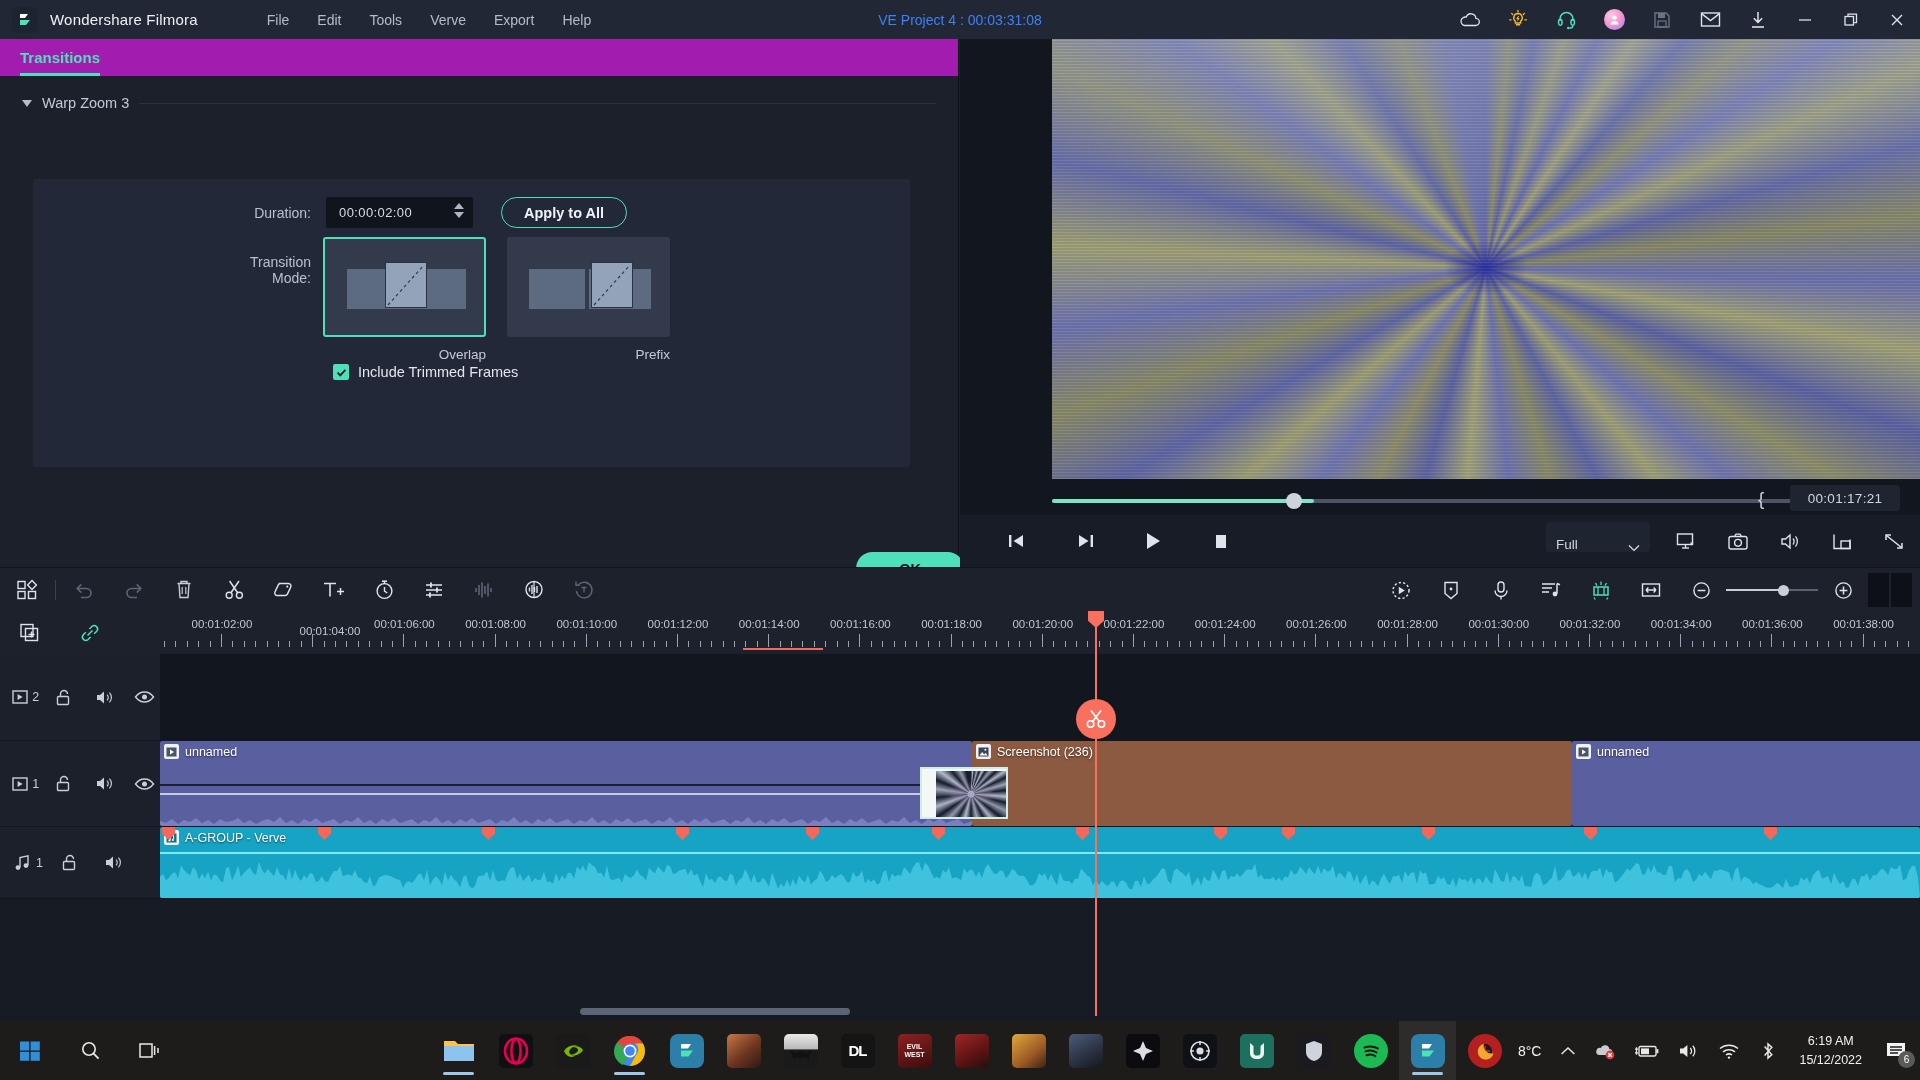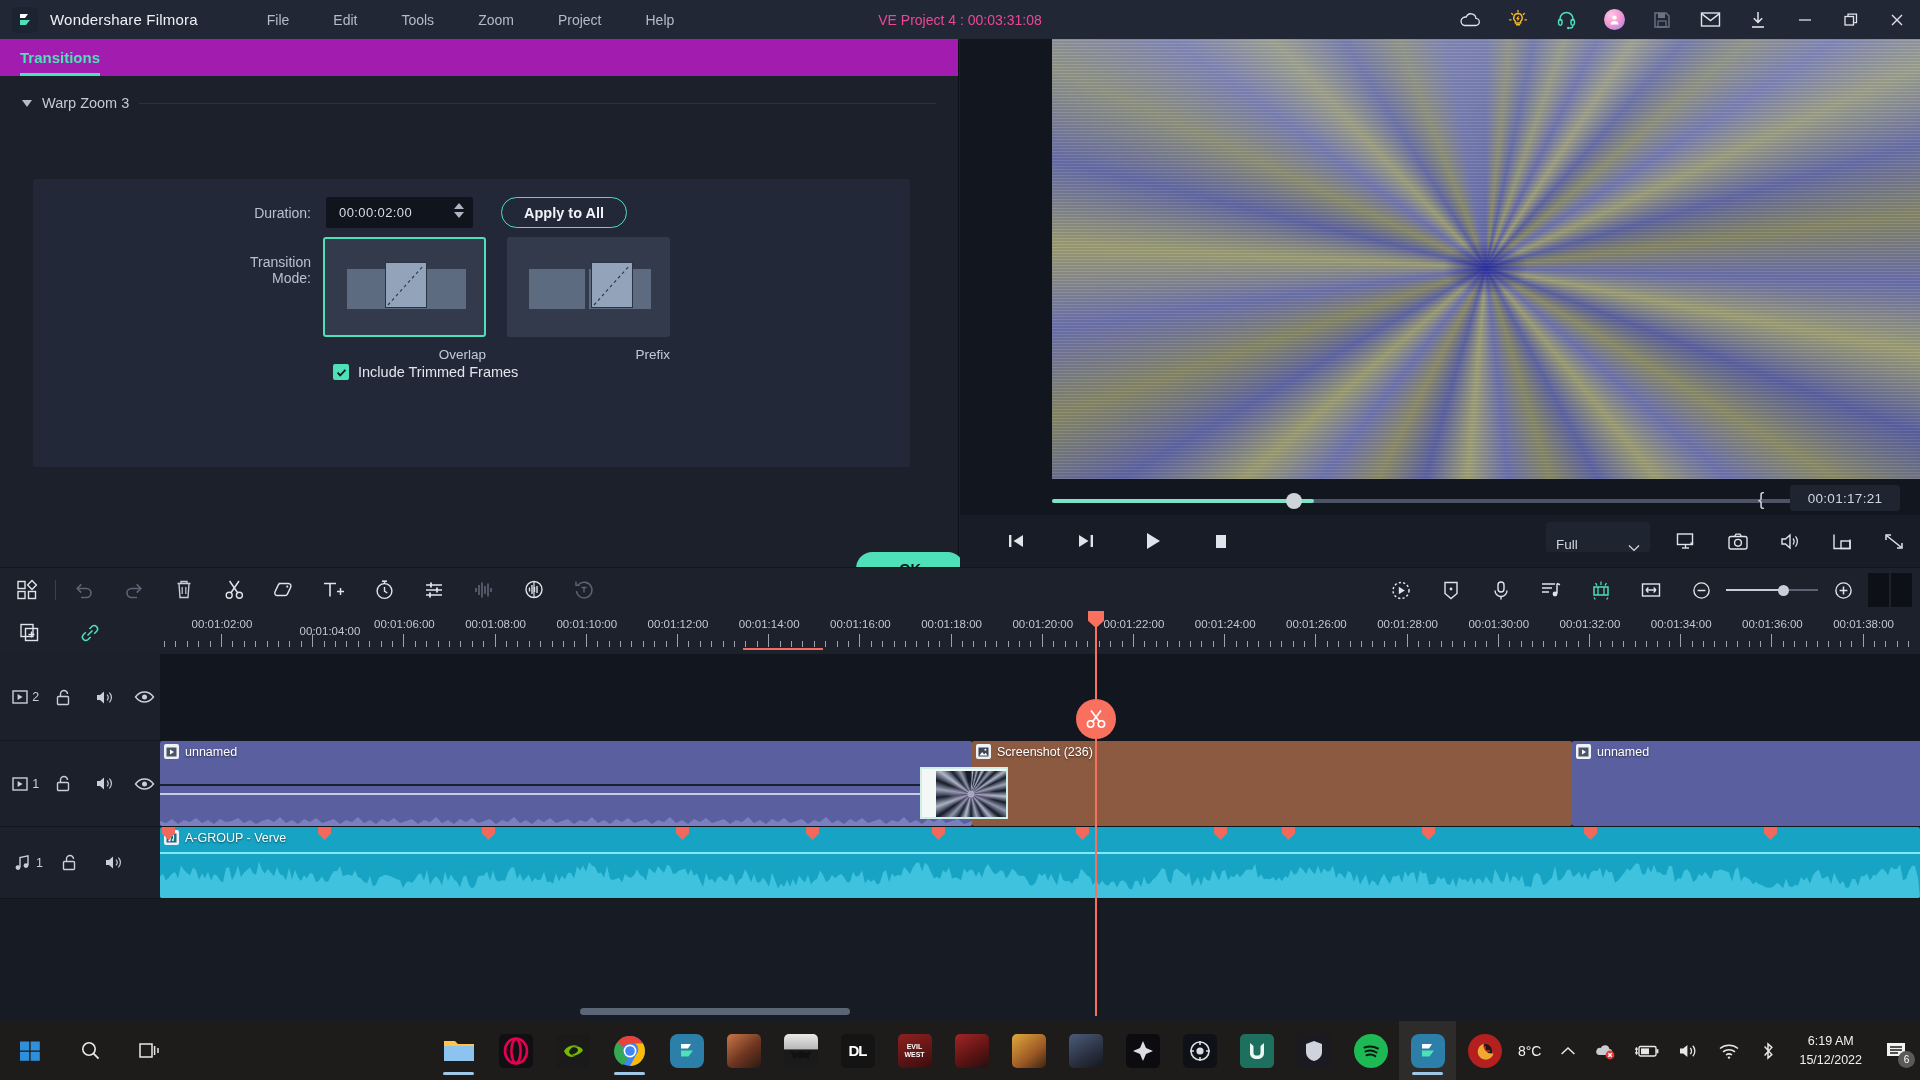--- a/index.html
+++ b/index.html
@@ -12,25 +12,25 @@
   .app { position:relative; width:1920px; height:1080px;padding-left:28px; }
 
   
   .titlebar{
     position:absolute; left:0; top:0; width:1920px; height:39px;
     background:#212735; display:flex; align-items:center;
   }
   .logo-box{ width:26px;height:26px;margin-left:12px;border-radius:6px;
     background:#1b2430; display:flex;align-items:center;justify-content:center;}
   .app-title{ margin-left:12px; font-size:15px; color:#eef1f6; letter-spacing:.2px;}
-  .menu{ display:flex; margin-left:55px; gap:16px; }
+  .menu{ display:flex; margin-left:55px; gap:0px; }
   .menu-item{ padding:4px 14px; font-size:14px; color:#b4bccb; cursor:default;}
   .project-title{
     position:absolute; left:0; right:0; text-align:center; font-size:14px;
-    color:#ec4899; pointer-events:none;
+    color:#3b82f6; pointer-events:none;
   }
   .tb-right{ position:absolute; right:0; top:0; height:39px; display:flex; align-items:center; gap:0; }
   .tb-ico{ width:48px;height:39px;display:flex;align-items:center;justify-content:center;}
   .avatar{ width:21px;height:21px;border-radius:50%;
      background:radial-gradient(circle at 35% 30%,#ffc7e4,#f49ad1 45%,#9d7bf0 100%);
      display:flex;align-items:center;justify-content:center;}
   .winbtn{ width:46px;height:39px;display:flex;align-items:center;justify-content:center;}
 
   
   .left-panel{
@@ -215,22 +215,22 @@
       <svg width="17" height="17" viewBox="0 0 17 17">
         <path d="M3 3 L11 3 L8 7 L3 7 Z" fill="#ffffff"></path>
         <path d="M3 9 L13 9 L9 14 L3 14 Z" fill="#4ee0b8"></path>
       </svg>
     </div>
     <div class="app-title">Wondershare Filmora</div>
     <div class="menu">
       <div class="menu-item">File</div>
       <div class="menu-item">Edit</div>
       <div class="menu-item">Tools</div>
-      <div class="menu-item">Zoom</div>
-      <div class="menu-item">Project</div>
+      <div class="menu-item">Verve</div>
+      <div class="menu-item">Export</div>
       <div class="menu-item">Help</div>
     </div>
     <div class="project-title">VE Project 4 : 00:03:31:08</div>
 
     <div class="tb-right">
       <div class="tb-ico">
         <svg width="22" height="16" viewBox="0 0 22 16">
             <path d="M5.5 13.5h11a3.6 3.6 0 0 0 .4-7.2A5 5 0 0 0 7.2 5.1 3.9 3.9 0 0 0 5.5 13.5z" fill="none" stroke="#dfe4ea" stroke-width="1.3"></path>
           </svg>
       </div>

